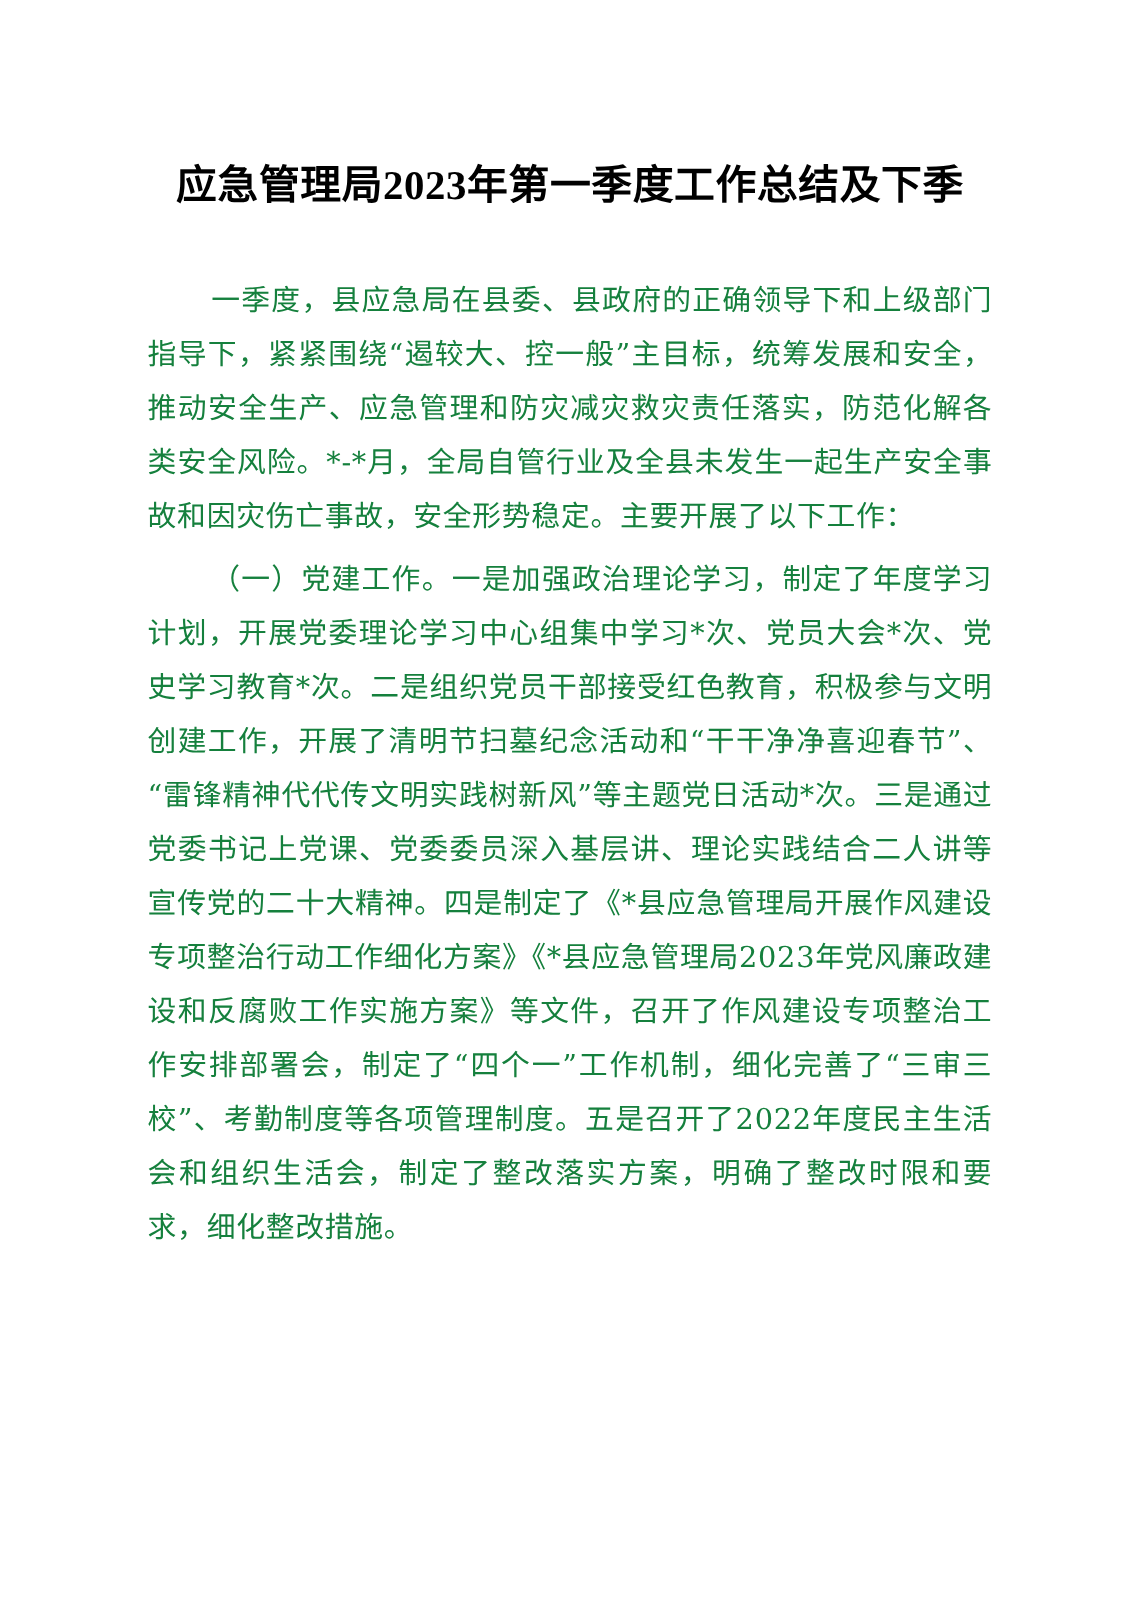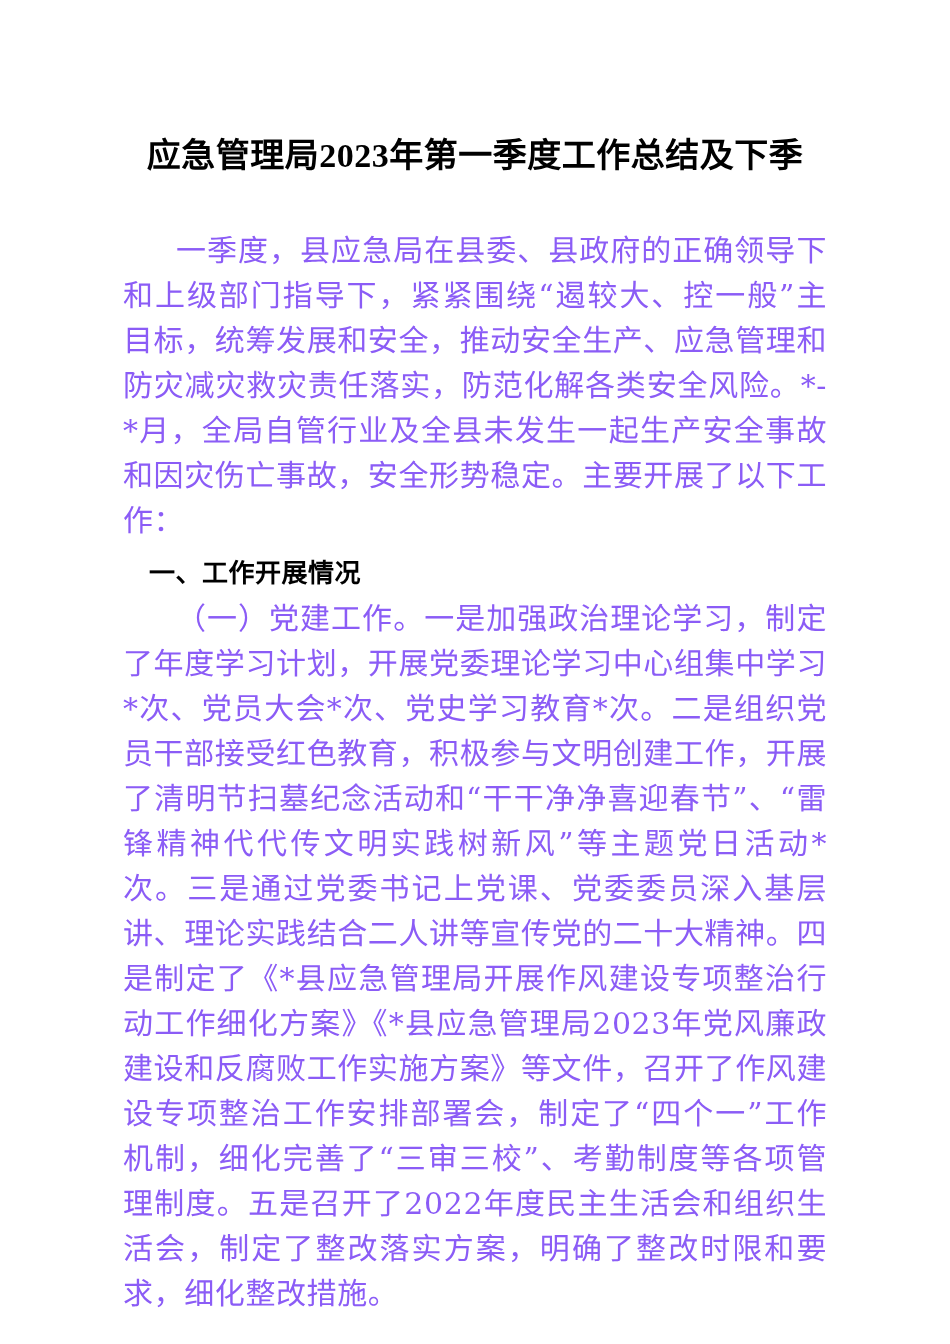--- a/index.html
+++ b/index.html
@@ -51,23 +51,23 @@
     margin: 0;
     text-indent: 26px;       
     letter-spacing: 0.5px;
     white-space: nowrap;
   }
 
   
   .body-para {
     font-family: "DejaVu Serif", "Liberation Serif", serif;
     font-weight: normal;
-    font-size: 30px;
+    font-size: 24px;
     line-height: 45px;
-    color: #8b5cf6;
+    color: #15803d;
     margin: 0;
     text-align: justify;
     text-justify: inter-character;
     text-indent: 53px;       
     letter-spacing: 0.6px;
     word-break: break-all;
   }
 
   
   .gap-after-title { height: 48px; }
@@ -83,20 +83,19 @@
     <h1 class="doc-title">
       <span>应急管理局2023年第一季度工作总结及下季</span><br>
     </h1>
 
     <div class="gap-after-title"></div>
 
     <p class="body-para">一季度，县应急局在县委、县政府的正确领导下和上级部门指导下，紧紧围绕“遏较大、控一般”主目标，统筹发展和安全，推动安全生产、应急管理和防灾减灾救灾责任落实，防范化解各类安全风险。*-*月，全局自管行业及全县未发生一起生产安全事故和因灾伤亡事故，安全形势稳定。主要开展了以下工作：</p>
 
     <div class="gap-before-heading"></div>
 
-    <h2 class="section-heading">一、工作开展情况</h2>
 
     <div class="gap-after-heading"></div>
 
     <p class="body-para">（一）党建工作。一是加强政治理论学习，制定了年度学习计划，开展党委理论学习中心组集中学习*次、党员大会*次、党史学习教育*次。二是组织党员干部接受红色教育，积极参与文明创建工作，开展了清明节扫墓纪念活动和“干干净净喜迎春节”、“雷锋精神代代传文明实践树新风”等主题党日活动*次。三是通过党委书记上党课、党委委员深入基层讲、理论实践结合二人讲等宣传党的二十大精神。四是制定了《*县应急管理局开展作风建设专项整治行动工作细化方案》《*县应急管理局2023年党风廉政建设和反腐败工作实施方案》等文件，召开了作风建设专项整治工作安排部署会，制定了“四个一”工作机制，细化完善了“三审三校”、考勤制度等各项管理制度。五是召开了2022年度民主生活会和组织生活会，制定了整改落实方案，明确了整改时限和要求，细化整改措施。</p>
 
   </div>
 </div>
 
 </body></html>

